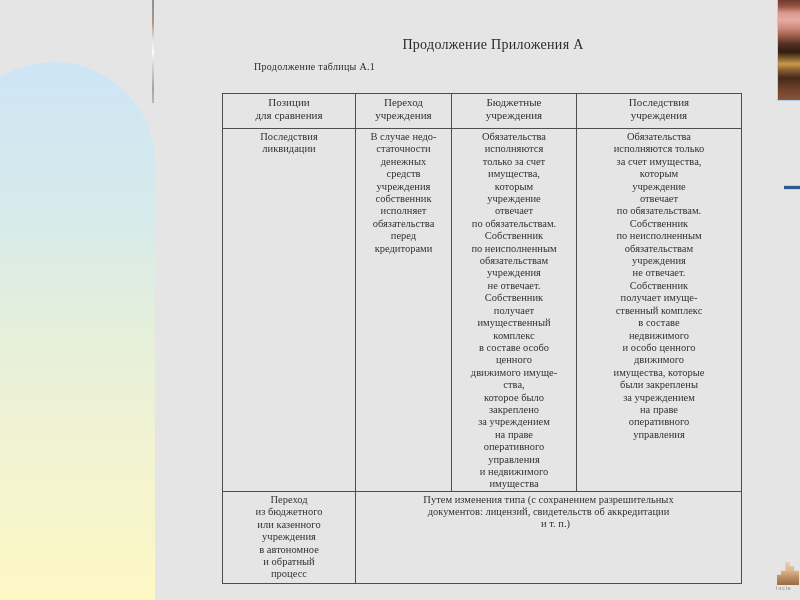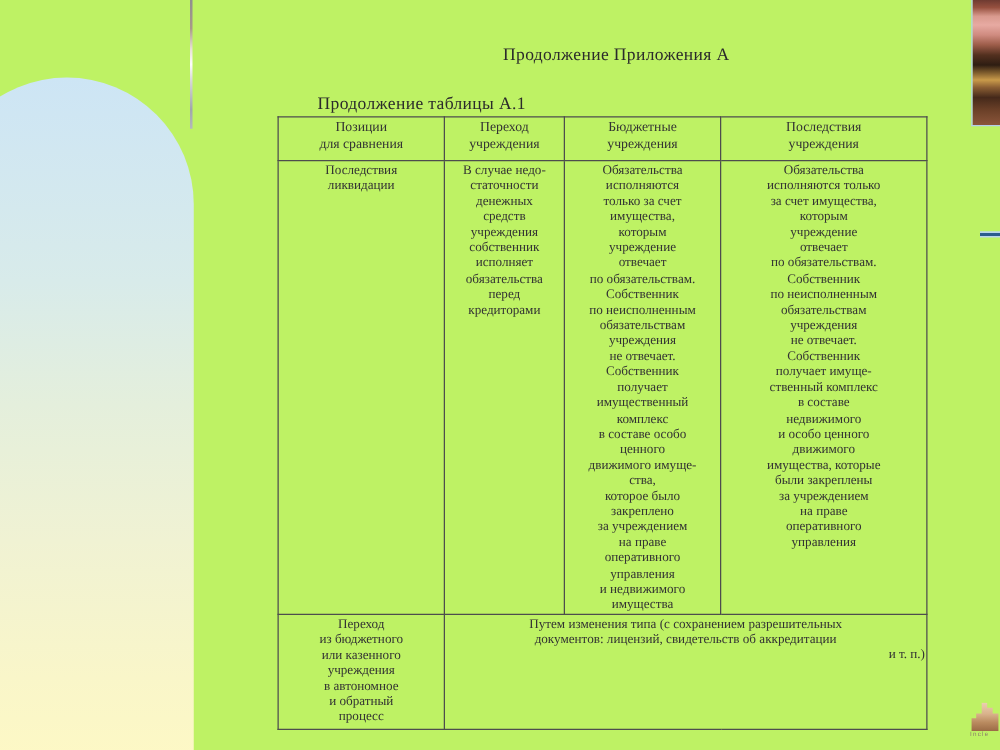--- a/index.html
+++ b/index.html
@@ -1,17 +1,17 @@
 <!DOCTYPE html>
 <html><head>
 <meta charset="utf-8">
 <style>
   html,body{margin:0;padding:0;}
   body{font-family:"Liberation Serif","DejaVu Serif",serif;background:#fff;}
-  #stage{position:relative;width:800px;height:600px;background:#bef264;overflow:hidden;}
+  #stage{position:relative;width:800px;height:600px;background:#e5e5e5;overflow:hidden;}
 
   
   .blob{
     position:absolute;left:-48px;top:62px;width:203px;height:545px;
     border-top-left-radius:150px;border-top-right-radius:150px;
     background:linear-gradient(180deg,#cde5f5 0%,#d8ebea 30%,#e4efdc 48%,#f0f2d3 68%,#f9f6c9 88%,#fdf8c5 100%);
   }
   
   .pole{
     position:absolute;left:152px;top:0;width:2px;height:103px;
@@ -38,41 +38,41 @@
     position:absolute;left:776px;top:586px;width:24px;
     font-size:5px;line-height:5px;color:#8a7a6a;letter-spacing:1px;
     font-family:"Liberation Sans","DejaVu Sans",sans-serif;
   }
 
   .doc-title{
     position:absolute;left:233px;top:37px;width:520px;
     text-align:center;font-size:14px;color:#2b2b2b;letter-spacing:.3px;
   }
   .doc-subtitle{
-    position:absolute;left:254px;top:76px;
-    font-size:14px;color:#2b2b2b;letter-spacing:.3px;
+    position:absolute;left:254px;top:61px;
+    font-size:10px;color:#2b2b2b;letter-spacing:.3px;
   }
 
   table.cmp{
     position:absolute;left:222px;top:93px;
     border-collapse:collapse;table-layout:fixed;
     font-size:10.5px;color:#333;
   }
   table.cmp td,table.cmp th{
     border:1px solid #4d4d4d;vertical-align:top;
     text-align:center;font-weight:normal;padding:2px 1px 0 1px;
   }
   table.cmp .pre{white-space:pre-line;line-height:12.4px;}
   table.cmp th .pre{line-height:13px;font-size:11px;}
   th.h{height:32px;vertical-align:middle;padding:0;}
   tr.r1 td{height:360px;margin-left:20px;}
   tr.r2 td{height:89px;}
   td.merged{text-align:left;padding-top:4px;}
   .merged-center{white-space:pre-line;text-align:center;line-height:12px;font-size:10.5px;}
-  .merged-left{text-align:right;padding-left:14px;line-height:12px;font-size:10.5px;}
+  .merged-left{text-align:center;padding-left:14px;line-height:12px;font-size:10.5px;}
 </style>
 </head>
 <body>
 
 <div id="stage">
 
   <div class="blob"></div>
   <div class="pole"></div>
   <div class="painting"></div>
   <div class="bluedash"></div>

